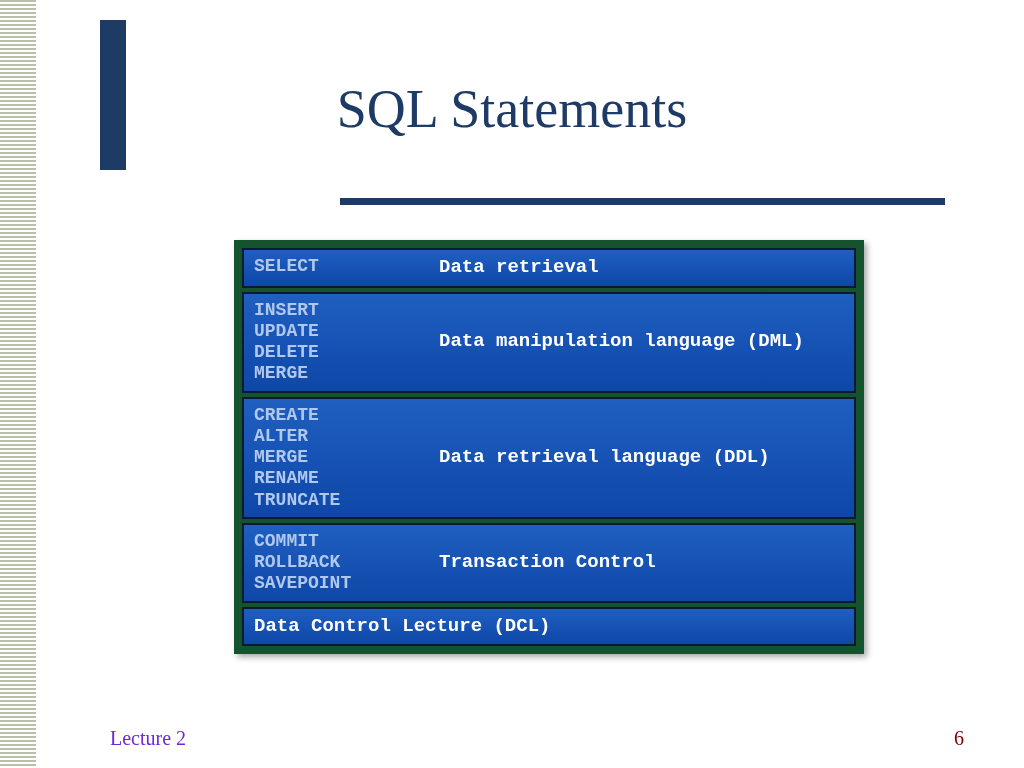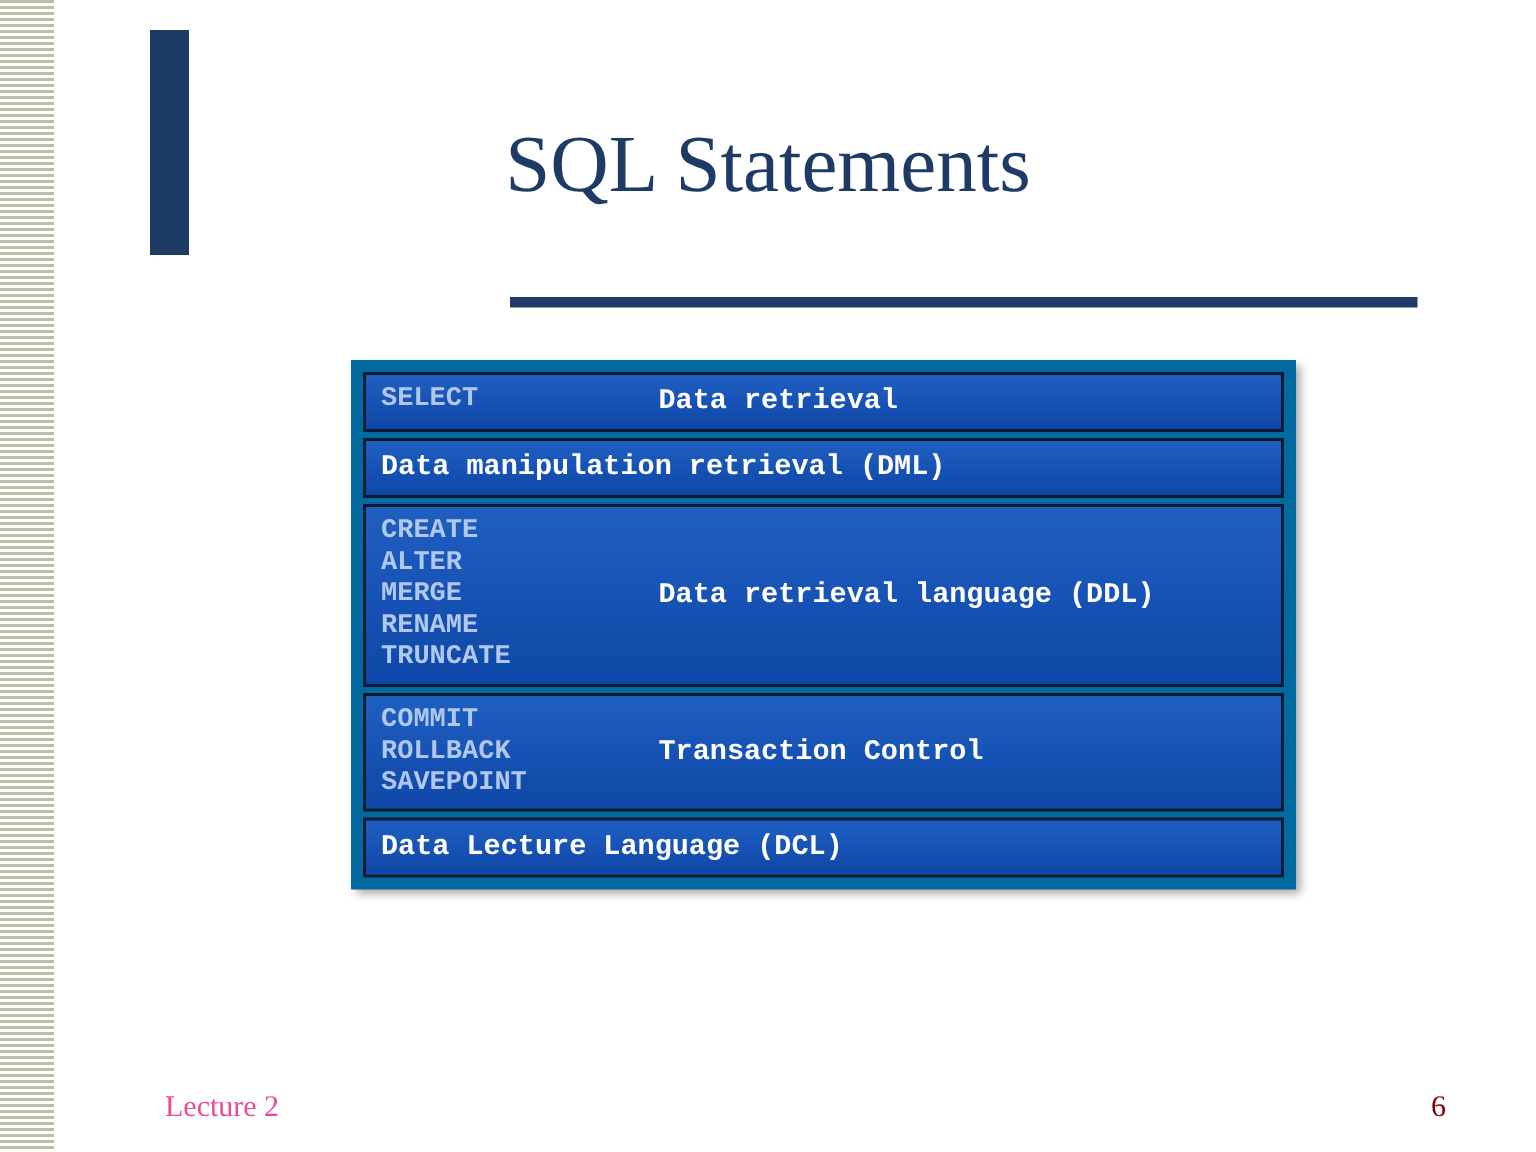--- a/index.html
+++ b/index.html
@@ -55,21 +55,21 @@
     top: 198px;
     width: 605px;
     height: 7px;
     background: #1e3b66;
   }
   .board {
     position: absolute;
     left: 234px;
     top: 240px;
     width: 630px;
-    background: #0369a1;
+    background: #14532d;
     padding: 8px 8px;
     box-sizing: border-box;
     box-shadow: 3px 3px 6px rgba(0,0,0,0.35);
   }
   .row {
     display: flex;
     background: linear-gradient(to bottom, #1f5fc0, #0e47a8);
     border: 2px solid #0a1a30;
     margin-bottom: 4px;
   }
@@ -97,21 +97,21 @@
     font-weight: bold;
     font-size: 19px;
     line-height: 1.25;
   }
   .footer-left {
     position: absolute;
     left: 110px;
     bottom: 18px;
     font-family: "Times New Roman", Times, serif;
     font-size: 20px;
-    color: #ec4899;
+    color: #6d28d9;
   }
   .footer-right {
     position: absolute;
     right: 60px;
     bottom: 18px;
     font-family: "Times New Roman", Times, serif;
     font-size: 20px;
     color: #800000;
   }
 </style>
@@ -123,36 +123,40 @@
   <div class="vbar"></div>
   <div class="title">SQL Statements</div>
   <div class="hrule"></div>
 
   <div class="board">
     <div class="row">
       <div class="cmds">SELECT</div>
       <div class="desc">Data retrieval</div>
     </div>
     <div class="row">
-      <div class="desc">Data manipulation retrieval (DML)</div>
+      <div class="cmds">INSERT
+UPDATE
+DELETE
+MERGE</div>
+      <div class="desc">Data manipulation language (DML)</div>
     </div>
     <div class="row">
       <div class="cmds">CREATE
 ALTER
 MERGE
 RENAME
 TRUNCATE</div>
       <div class="desc">Data retrieval language (DDL)</div>
     </div>
     <div class="row">
       <div class="cmds">COMMIT
 ROLLBACK
 SAVEPOINT</div>
       <div class="desc">Transaction Control</div>
     </div>
     <div class="row">
-      <div class="desc">Data Lecture Language (DCL)</div>
+      <div class="desc">Data Control Lecture (DCL)</div>
     </div>
   </div>
 
   <div class="footer-left">Lecture 2</div>
   <div class="footer-right">6</div>
 </div>
 
 </body></html>

